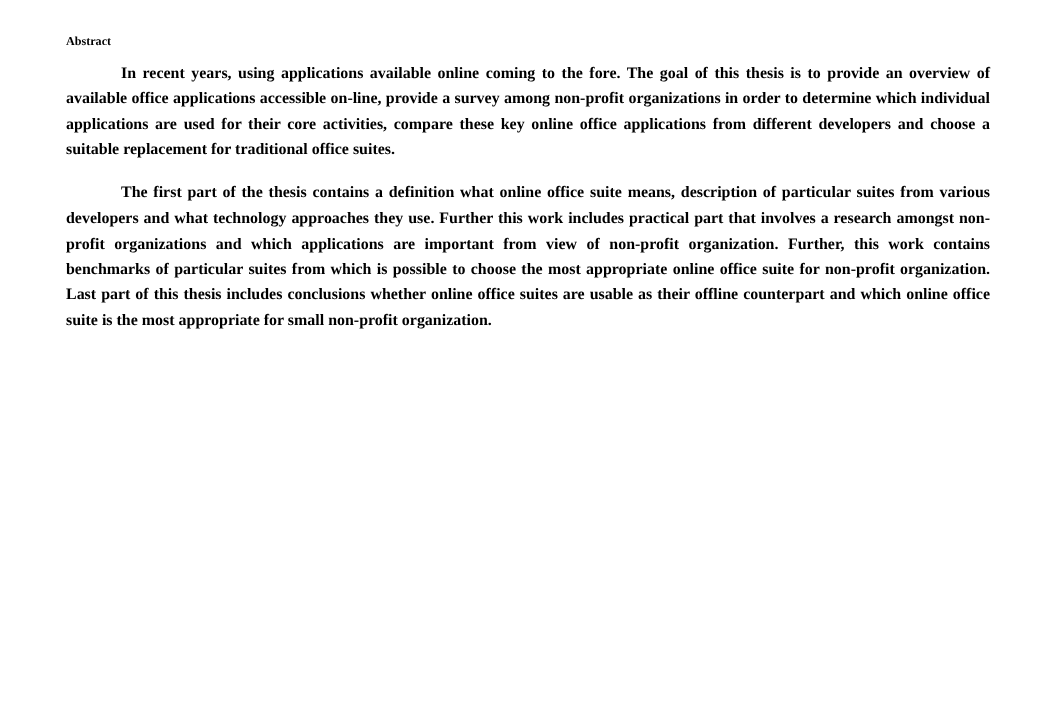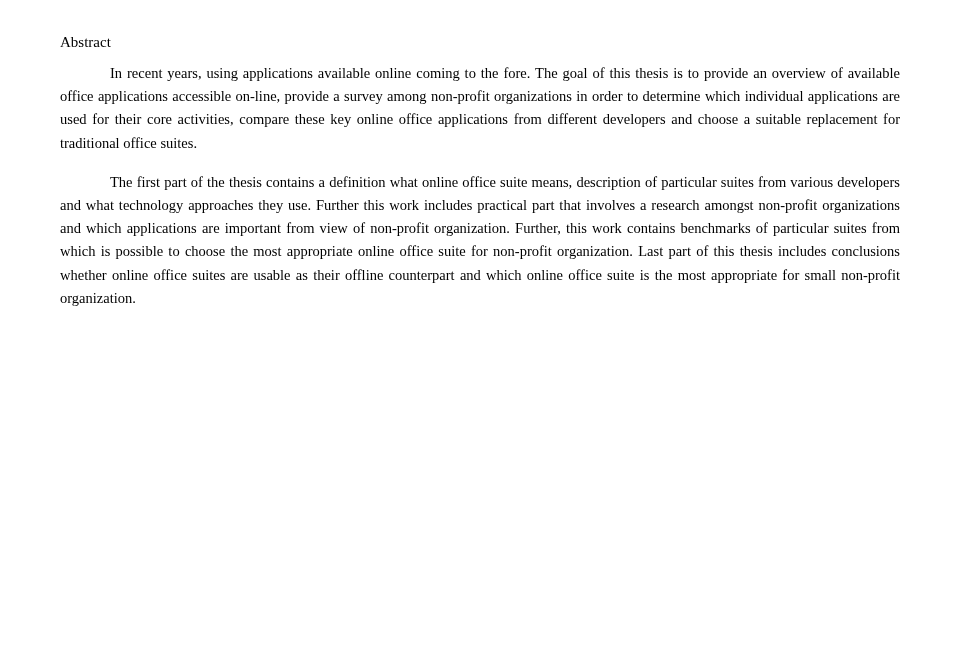--- a/index.html
+++ b/index.html
@@ -13,31 +13,32 @@
       font-family: "Times New Roman", Times, serif;
       font-size: 14.5px;
       line-height: 1.6;
       color: #000000;
       width: 960px;
       min-height: 653px;
       padding: 30px 60px 40px 60px;
     }
 
     .abstract-heading {
-      font-weight: normal;
-      font-size: 15px;
+      font-weight: bold;
+      font-size: 11px;
       margin-bottom: 8px;
       text-align: left;
     }
 
     .paragraph-indented {
       text-indent: 50px;
       text-align: justify;
       margin-bottom: 16px;
       hyphens: auto;
+      font-weight: bold;
     }
   </style>
 </head>
 <body>
 
 <div>
   <div class="abstract-heading">Abstract</div>
 
   <p class="paragraph-indented">In recent years, using applications available online coming to the fore. The goal of this thesis is to provide an overview of available office applications accessible on-line, provide a survey among non-profit organizations in order to determine which individual applications are used for their core activities, compare these key online office applications from different developers and choose a suitable replacement for traditional office suites.</p>
 

